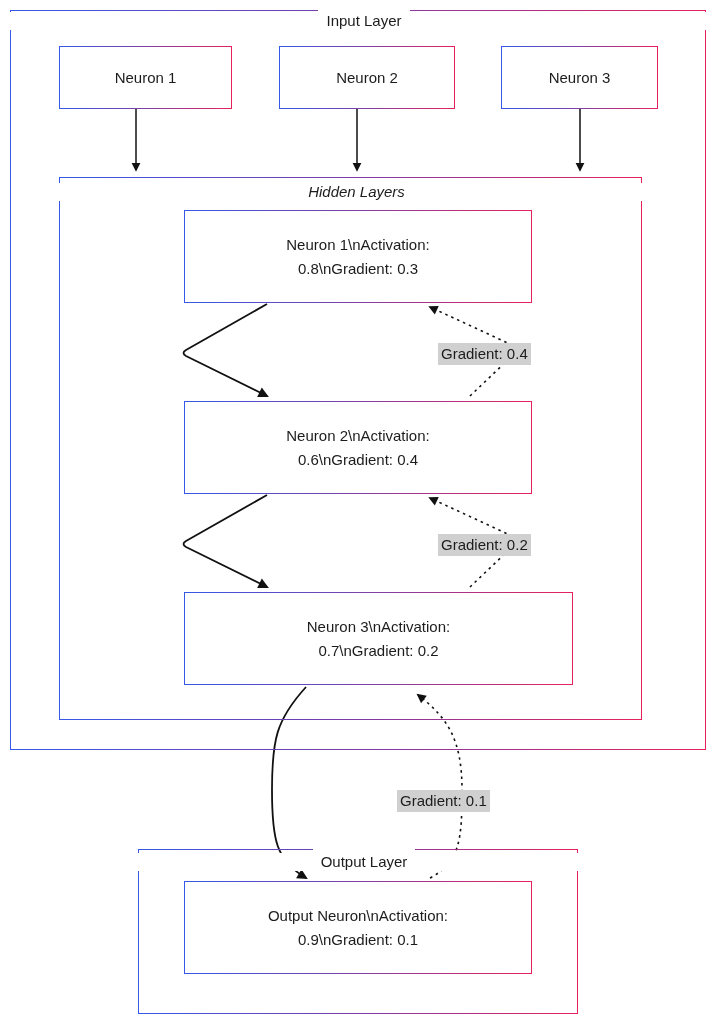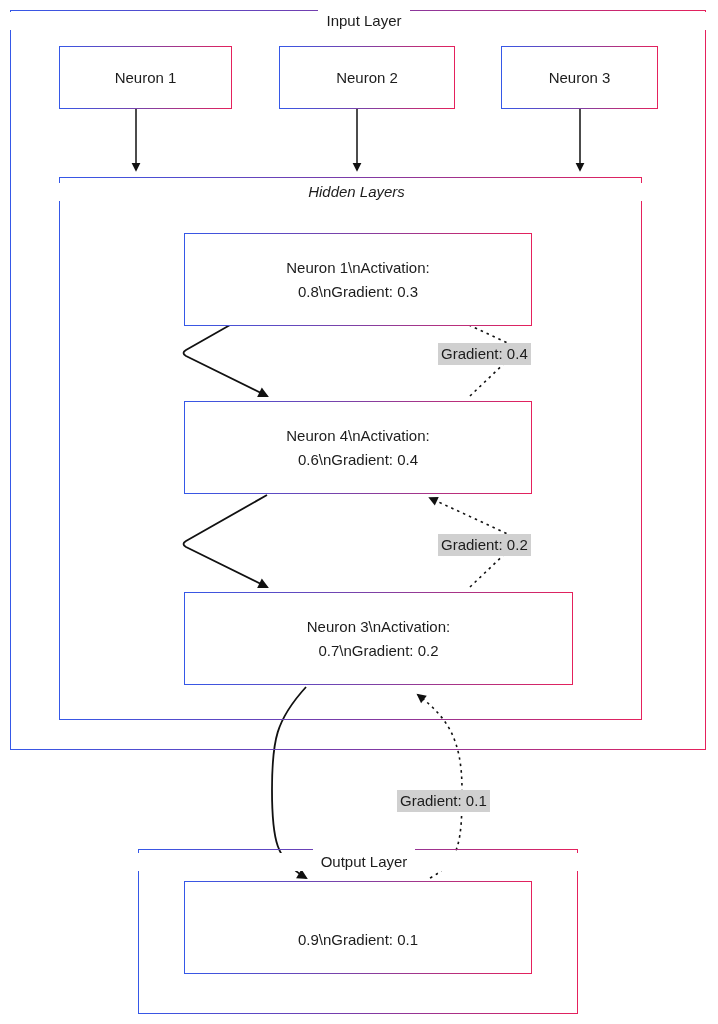--- a/index.html
+++ b/index.html
@@ -133,51 +133,52 @@
 
   <div class="node" style="left:501px; top:46px; width:157px; height:63px;">
     <span class="node-text">Neuron 3</span>
   </div>
 
   <div class="cluster" style="left:59px; top:177px; width:583px; height:543px;"></div>
   <div class="cluster-title" style="top:183px; left:59px; width:583px;font-style:italic;">
     <span>Hidden Layers</span>
   </div>
 
-  <div class="node" style="left:184px; top:210px; width:348px; height:93px;margin-top:23px;">
+  <div class="node" style="left:184px; top:210px; width:348px; height:93px;">
     <span class="node-text">
       <span>Neuron 1\nActivation:</span>
       <br>
       <span>0.8\nGradient: 0.3</span>
     </span>
   </div>
 
   <div class="node" style="left:184px; top:401px; width:348px; height:93px;">
     <span class="node-text">
-      <span>Neuron 4\nActivation:</span>
+      <span>Neuron 2\nActivation:</span>
       <br>
       <span>0.6\nGradient: 0.4</span>
     </span>
   </div>
 
   <div class="node" style="left:184px; top:592px; width:389px; height:93px;">
     <span class="node-text">
       <span>Neuron 3\nActivation:</span>
       <br>
       <span>0.7\nGradient: 0.2</span>
     </span>
   </div>
 
   <div class="cluster" style="left:138px; top:849px; width:440px; height:165px;"></div>
   <div class="cluster-title" style="top:853px; left:138px; width:440px;">
     <span>Output Layer</span>
   </div>
 
   <div class="node" style="left:184px; top:881px; width:348px; height:93px;">
     <span class="node-text">
+      <span>Output Neuron\nActivation:</span>
       <br>
       <span>0.9\nGradient: 0.1</span>
     </span>
   </div>
 
   <div class="edge-label" style="left:438px; top:343px;">
     <span>Gradient: 0.4</span>
   </div>
 
   <div class="edge-label" style="left:438px; top:534px;">

